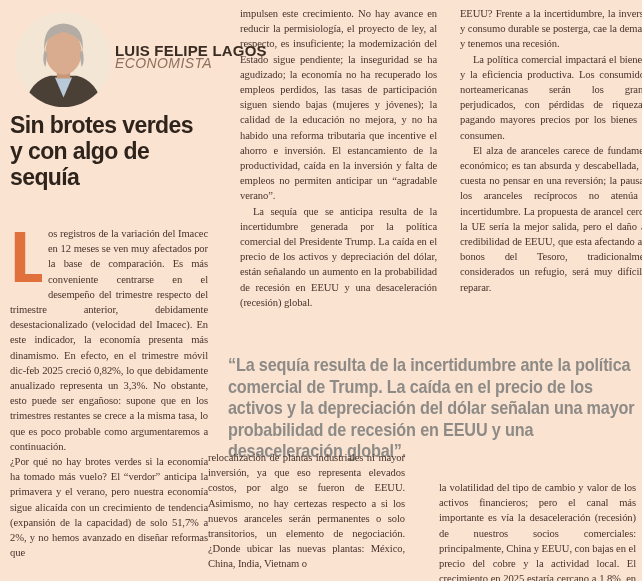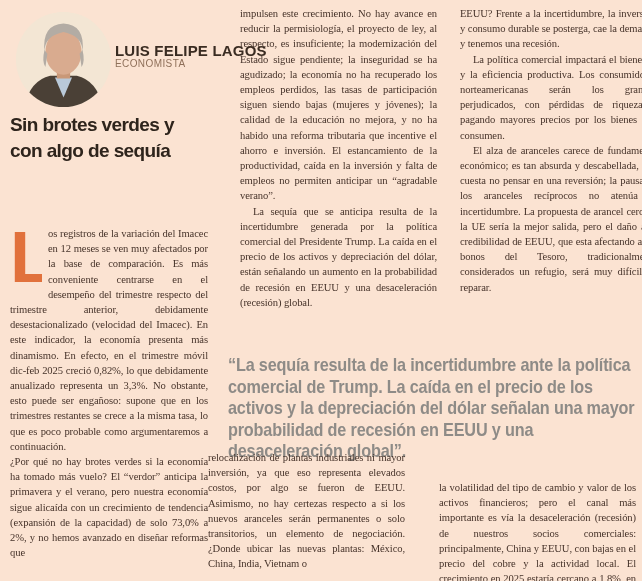--- a/index.html
+++ b/index.html
@@ -18,25 +18,25 @@
   .photo-wrap{
     position:absolute;left:6px;top:12px;width:95px;height:95px;
     border-radius:50%;overflow:hidden;background:#f3e6d4;
   }
   .byline{position:absolute;left:105px;top:44px;width:100px;
     font-family:"Liberation Sans", sans-serif;}
   .byline .name{
     font-size:15px;font-weight:700;color:#3a2c22;letter-spacing:.2px;
     white-space:nowrap;line-height:13px;}
   .byline .role{
-    font-size:10px;color:#8f705a;letter-spacing:.4px;line-height:13px;}
+    font-size:14px;color:#8f705a;letter-spacing:.4px;line-height:13px;font-style:italic;}
   .headline{
     position:absolute;left:0;top:112px;width:186px;
     font-family:"Liberation Sans", sans-serif;
-    font-size:19px;line-height:26px;font-weight:700;
+    font-size:23px;line-height:26px;font-weight:700;
     letter-spacing:-0.6px;color:#2e241c;}
   .left-body{position:absolute;left:0;top:226px;width:198px;}
 
   
   .bodytext p{
     margin:0;font-size:10.6px;line-height:15.2px;color:#46332a;
     text-align:justify;letter-spacing:-0.1px;}
   .bodytext p + p{text-indent:13px;}
   .dropcap{
     float:left;
@@ -88,21 +88,21 @@
     <div class="byline">
       <div class="name">LUIS FELIPE LAGOS</div>
       <div class="role">ECONOMISTA</div>
     </div>
 
     <h1 class="headline" style="margin:0;">Sin brotes verdes y con algo de sequía</h1>
 
     <div class="left-body bodytext">
       <p><span class="dropcap">L</span><span>os registros de la variación del Imacec en 12 meses se ven muy afectados por la base de comparación. Es más conveniente centrarse en el desempeño del trimestre respecto del trimestre anterior, debidamente desestacionalizado (velocidad del Imacec). En este indicador, la economía presenta más dinamismo. En efecto, en el trimestre móvil dic-feb 2025 creció 0,82%, lo que debidamente anualizado representa un 3,3%. No obstante, esto puede ser engañoso: supone que en los trimestres restantes se crece a la misma tasa, lo que es poco probable como argumentaremos a continuación.</span></p>
       <span></span>
-    <p>¿Por qué no hay brotes verdes si la economía ha tomado más vuelo? El “verdor” anticipa la primavera y el verano, pero nuestra economía sigue alicaída con un crecimiento de tendencia (expansión de la capacidad) de solo 73,0% a 2%, y no hemos avanzado en diseñar reformas que</p></div>
+    <p>¿Por qué no hay brotes verdes si la economía ha tomado más vuelo? El “verdor” anticipa la primavera y el verano, pero nuestra economía sigue alicaída con un crecimiento de tendencia (expansión de la capacidad) de solo 51,7% a 2%, y no hemos avanzado en diseñar reformas que</p></div>
   </div>
 
   <div class="abs col2-top bodytext">
       <p>impulsen este crecimiento. No hay avance en reducir la permisiología, el proyecto de ley, al respecto, es insuficiente; la modernización del Estado sigue pendiente; la inseguridad se ha agudizado; la economía no ha recuperado los empleos perdidos, las tasas de participación siguen siendo bajas (mujeres y jóvenes); la calidad de la educación no mejora, y no ha habido una reforma tributaria que incentive el ahorro e inversión. El estancamiento de la productividad, caída en la inversión y falta de empleos no permiten anticipar un “agradable verano”.</p>
       <p>La sequía que se anticipa resulta de la incertidumbre generada por la política comercial del Presidente Trump. La caída en el precio de los activos y depreciación del dólar, están señalando un aumento en la probabilidad de recesión en EEUU y una desaceleración (recesión) global.</p>
     </div>
 
   <div class="abs col3-top bodytext">
       <p>EEUU? Frente a la incertidumbre, la inversión y consumo durable se posterga, cae la demanda y tenemos una recesión.</p>
       <p>La política comercial impactará el bienestar y la eficiencia productiva. Los consumidores norteamericanas serán los grandes perjudicados, con pérdidas de riqueza y pagando mayores precios por los bienes que consumen.</p>

